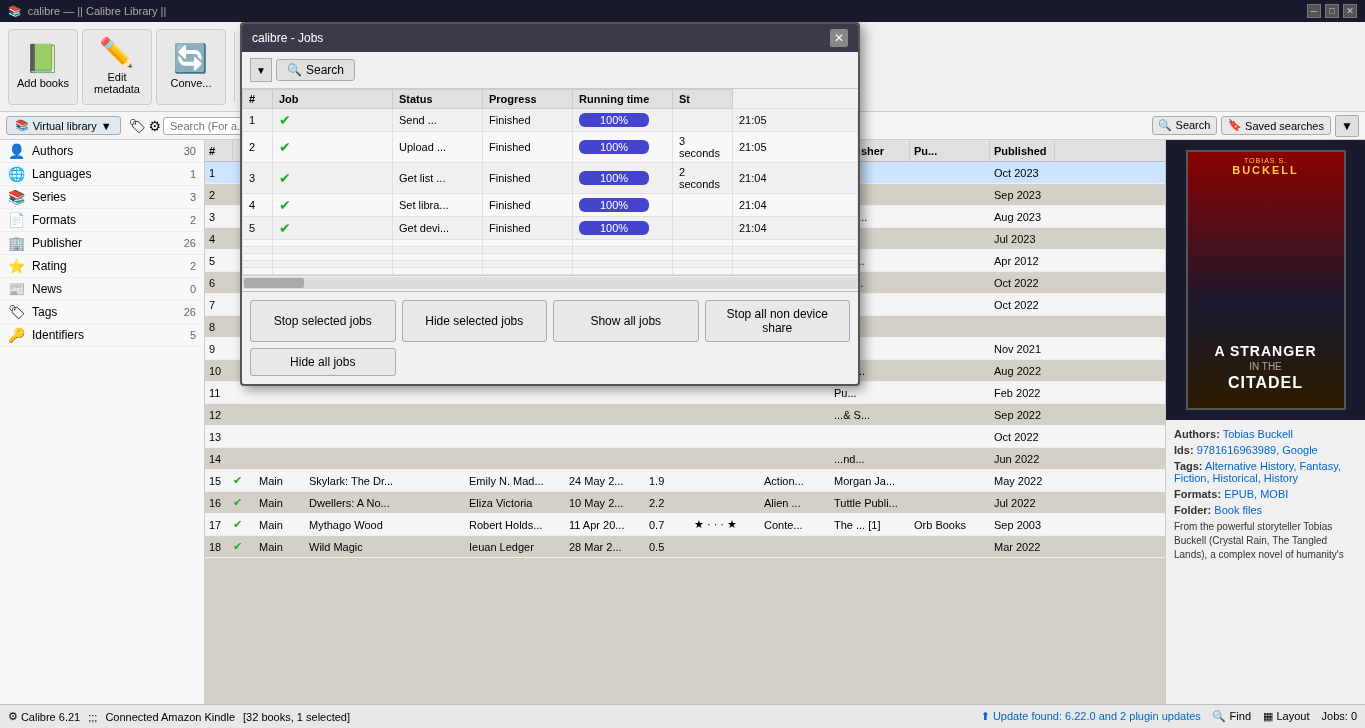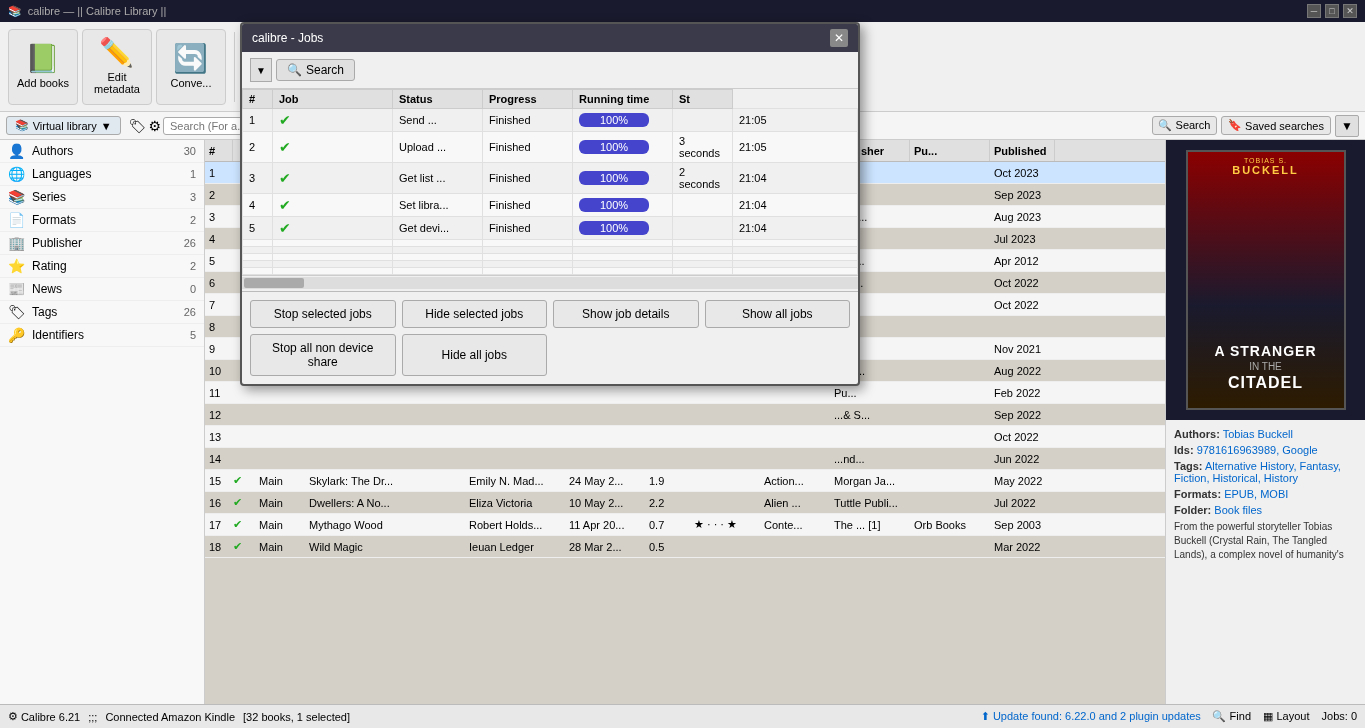--- a/index.html
+++ b/index.html
@@ -867,19 +867,18 @@
 
     <div class="modal-scroll-area">
       <div class="modal-scrollbar">
         <div class="scrollbar-thumb"></div>
       </div>
     </div>
 
     <div class="modal-buttons">
       <button class="modal-btn">Stop selected jobs</button>
       <button class="modal-btn">Hide selected jobs</button>
-      <button class="modal-btn">Show job details</button>
       <button class="modal-btn">Show all jobs</button>
       <button class="modal-btn">Stop all non device share</button>
       <button class="modal-btn">Hide all jobs</button>
     </div>
   </div>
 </div>
 
 </body></html>

